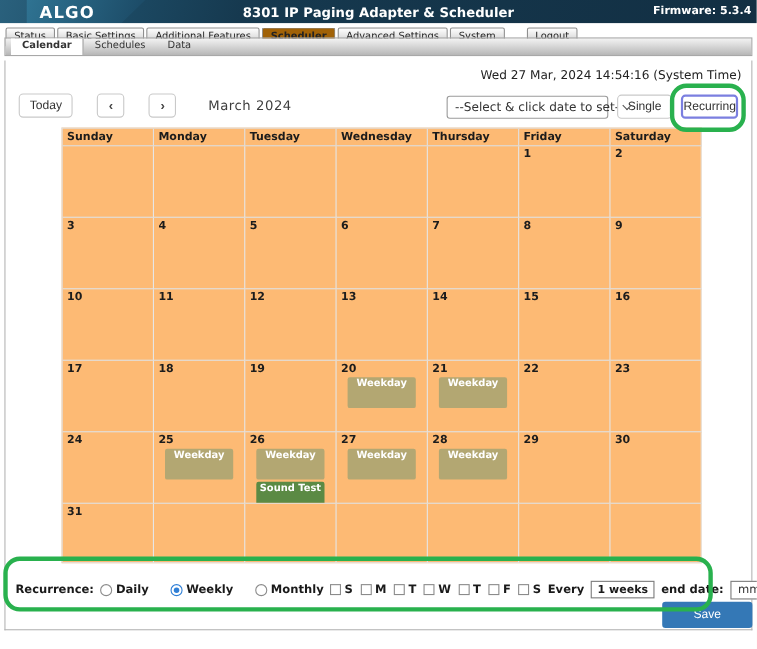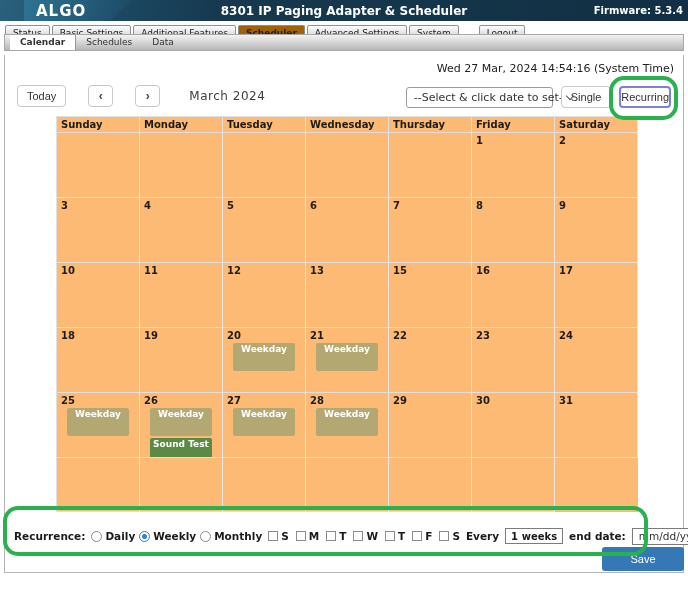--- a/index.html
+++ b/index.html
@@ -189,20 +189,23 @@
         <div class="cell">
           <div class="dnum">11</div>
         </div>
         <div class="cell">
           <div class="dnum">12</div>
         </div>
         <div class="cell">
           <div class="dnum">13</div>
         </div>
         <div class="cell">
+          <div class="dnum">14</div>
+        </div>
+        <div class="cell">
           <div class="dnum">15</div>
         </div>
         <div class="cell">
           <div class="dnum">16</div>
         </div>
         <div class="cell">
           <div class="dnum">17</div>
         </div>
         <div class="cell">
           <div class="dnum">18</div>
@@ -256,21 +259,21 @@
         <div class="cell"></div>
         <div class="cell"></div>
         <div class="cell"></div>
         <div class="cell"></div>
         <div class="cell"></div>
         <div class="cell"></div>
       </div>
 
     <div class="recur">
       <span>Recurrence:</span>
-      <span id="recurrence-options" style="display:inline-flex;gap:4px;align-items:flex-end;">
+      <span id="recurrence-options" style="display:inline-flex;gap:20px;align-items:flex-end;">
           <span class="ropt">
             <span class="radio"></span>
             <span class="rlabel">Daily</span>
           </span>
           <span class="ropt">
             <span class="radio checked"></span>
             <span class="rlabel">Weekly</span>
           </span>
           <span class="ropt">
             <span class="radio"></span>

